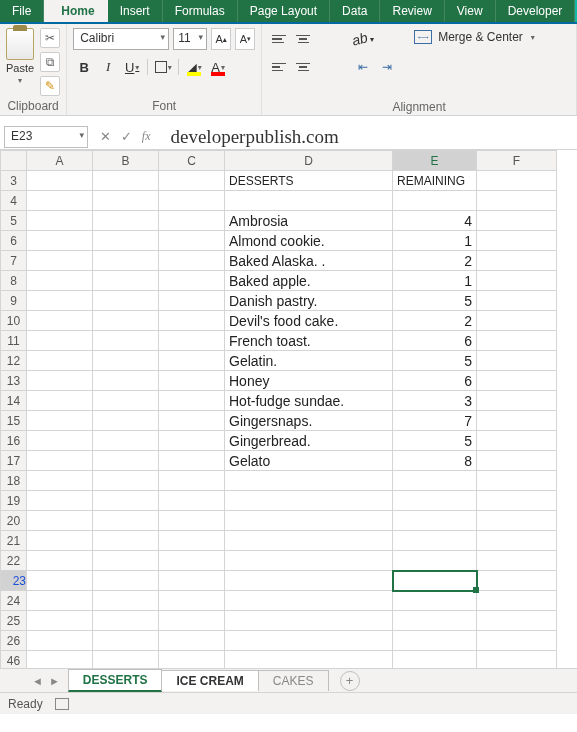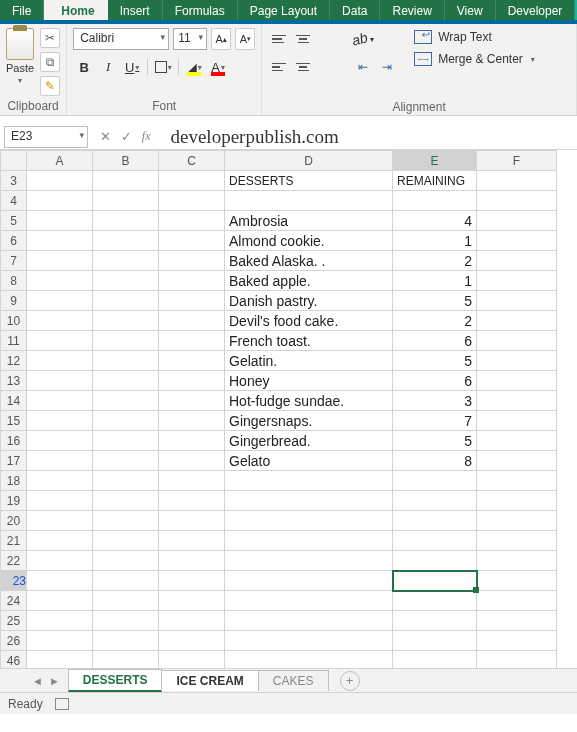--- a/index.html
+++ b/index.html
@@ -1,19 +1,19 @@
 <!DOCTYPE html>
 <html><head>
 <meta charset="utf-8">
 <style>
 * { box-sizing: border-box; margin: 0; padding: 0; font-family: 'Segoe UI', Tahoma, sans-serif; }
 body { width: 577px; height: 732px; background: #fff; overflow: hidden; font-size: 12px; color: #333; }
 
 
-.menutabs { display: flex; background: #14b8a6; height: 24px; border-bottom: 4px solid #0369a1; }
+.menutabs { display: flex; background: #14b8a6; height: 24px; border-bottom: 2px solid #0369a1; align-items: center; }
 .menutabs .tab { padding: 4px 12px; color: #fff; background: #217346; font-size: 12px; cursor: pointer; border-right: 1px solid rgba(255,255,255,.15); }
 .menutabs .tab.active { background: #f3f2f1; color: #217346; font-weight: 600; padding-left: 17px; }
 .menutabs .tab.file { background: #217346; color: #fff; }
 
 
 .ribbon { display: flex; background: #f3f2f1; height: 92px; border-bottom: 1px solid #d4d4d4; }
 .group { border-right: 1px solid #e1dfdd; display: flex; flex-direction: column; justify-content: space-between; padding: 4px 6px 2px; }
 .group-label { text-align: center; font-size: 12px; color: #666; padding-top: 2px; }
 
 
@@ -228,24 +228,20 @@
                 <span></span>
               </div>
             </div>
           <div style="width:10px"></div>
           <div class="abtn indent-ic">⇤</div>
           <div class="abtn indent-ic">⇥</div>
         </div>
       </div>
       <div class="wrap-merge">
         <div class="wm-btn">
-          <span class="wm-icon wrap-arrow"></span>
-          <span>Wrap Text</span>
-        </div>
-        <div class="wm-btn">
           <span class="wm-icon merge-arrow"></span>
           <span>Merge &amp; Center</span>
           <span style="font-size:8px;color:#666;margin-left:2px">▾</span>
         </div>
       </div>
     </div>
     <div class="group-label">Alignment</div>
   </div>
 </div>
 

